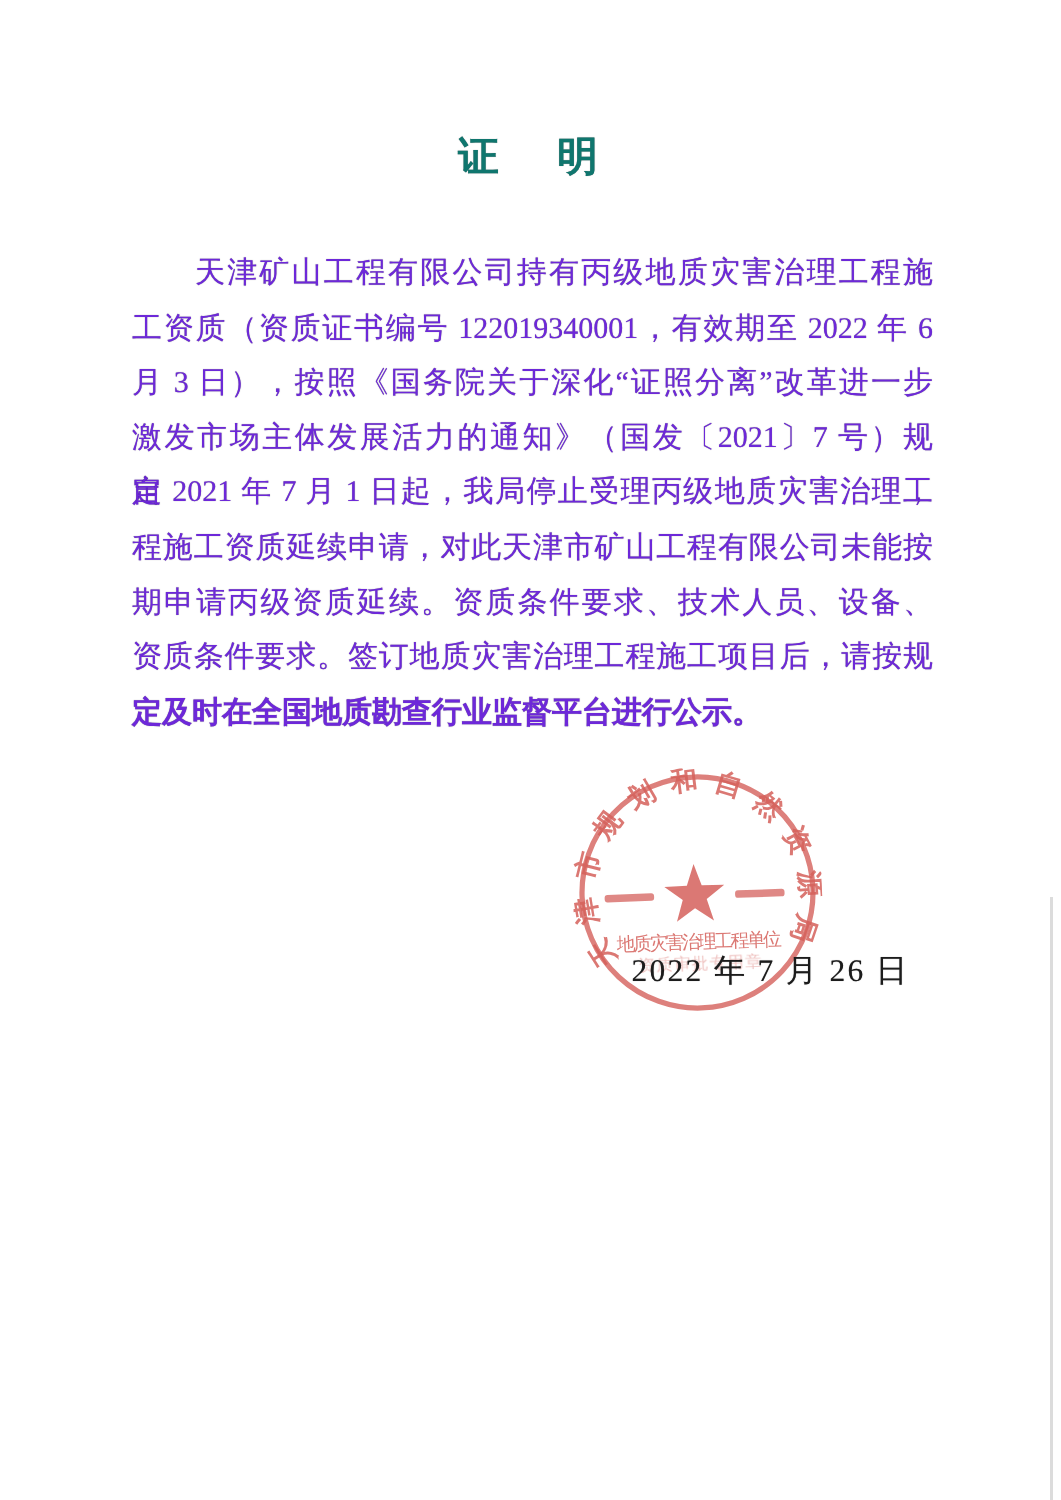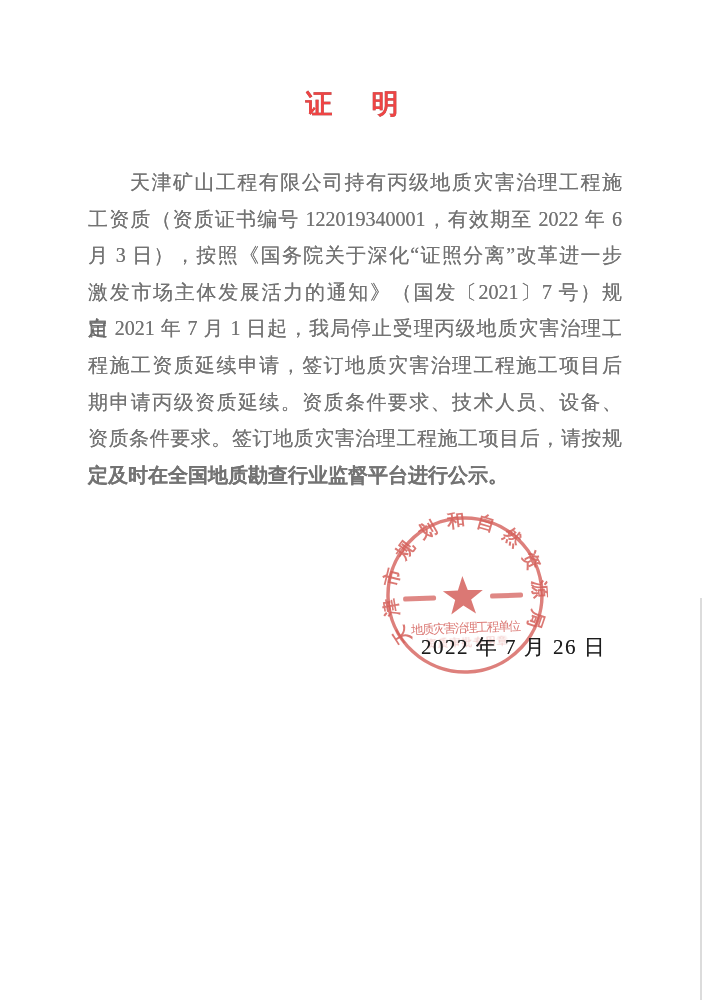--- a/index.html
+++ b/index.html
@@ -5,25 +5,25 @@
   html,body{margin:0;padding:0;}
   body{
     width:707px;height:1000px;position:relative;background:#ffffff;
     font-family:"Liberation Serif","DejaVu Serif",serif;
     overflow:hidden;
   }
   .page{position:absolute;inset:0;background:#ffffff;overflow:hidden;}
   .doc-title{
     position:absolute;left:88px;top:86px;width:534px;
     text-align:center;font-size:27px;font-weight:600;letter-spacing:6px;
-    color:#ef4444;text-shadow:0 0 .5px rgba(0,0,0,.55);
+    color:#0f766e;text-shadow:0 0 .5px rgba(0,0,0,.55);
   }
   .body-text{position:absolute;left:88px;top:164px;width:534px;}
   .line{
-    height:36.6px;line-height:36.6px;font-size:20px;color:#737373;
+    height:36.6px;line-height:36.6px;font-size:20px;color:#6d28d9;
     text-align:justify;text-align-last:justify;
     text-shadow:0 0 .6px rgba(0,0,0,.5);
   }
   .line.first{text-indent:42px;}
   .line.last{text-align-last:left;font-weight:bold;}
   .date-line{
     position:absolute;left:388px;top:633px;z-index:3;
     font-size:21px;color:#1c1c1c;letter-spacing:1.5px;
     text-shadow:0 0 .5px rgba(0,0,0,.55);
     white-space:nowrap;
@@ -46,21 +46,21 @@
 <div class="page">
 
   <div class="doc-title">证　明</div>
 
   <div class="body-text">
     <div class="line first">天津矿山工程有限公司持有丙级地质灾害治理工程施</div>
     <div class="line">工资质（资质证书编号 122019340001，有效期至 2022 年 6</div>
     <div class="line">月 3 日），按照《国务院关于深化“证照分离”改革进一步</div>
     <div class="line">激发市场主体发展活力的通知》（国发〔2021〕7 号）规定，</div>
     <div class="line">自 2021 年 7 月 1 日起，我局停止受理丙级地质灾害治理工</div>
-    <div class="line">程施工资质延续申请，签订地质灾害治理工程施工项目后</div>
+    <div class="line">程施工资质延续申请，对此天津市矿山工程有限公司未能按</div>
     <div class="line">期申请丙级资质延续。资质条件要求、技术人员、设备、</div>
     <div class="line">资质条件要求。签订地质灾害治理工程施工项目后，请按规</div>
     <div class="line last">定及时在全国地质勘查行业监督平台进行公示。</div>
   </div>
 
   <div class="stamp">
     <svg viewBox="0 0 166 166" xmlns="http://www.w3.org/2000/svg">
       <defs>
         <path id="arcPath" d="M 28.6,125.5 A 69,69 0 1 1 137.4,125.5" fill="none"></path>
       </defs>

